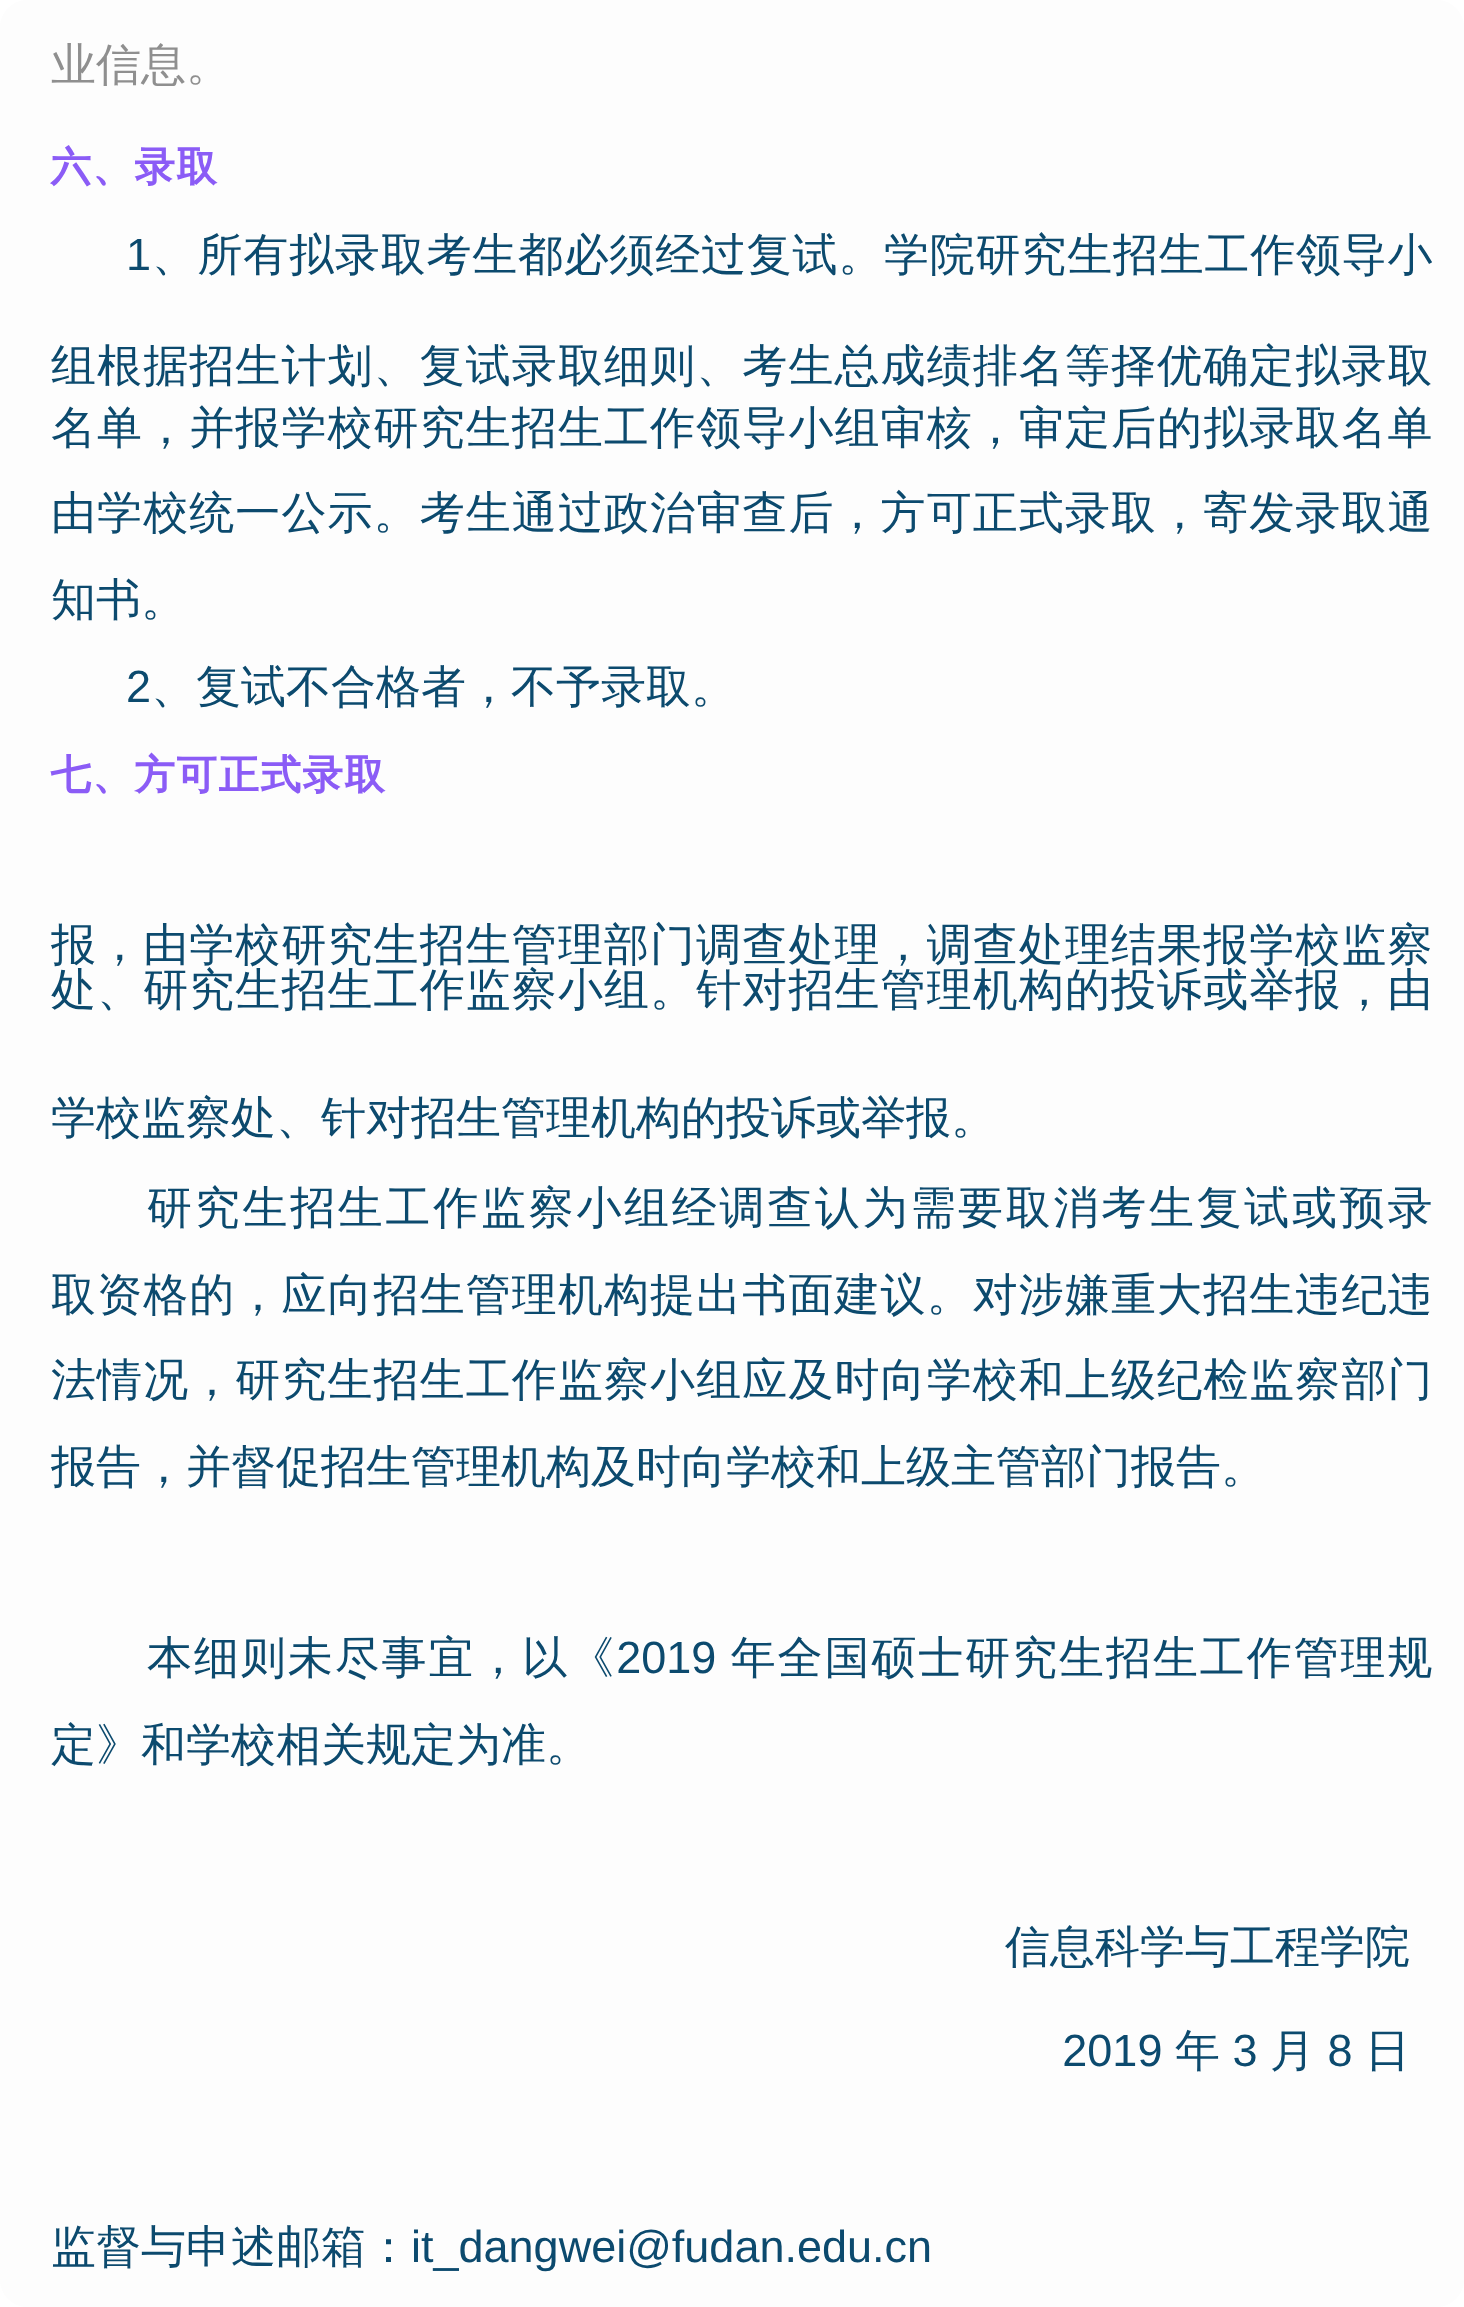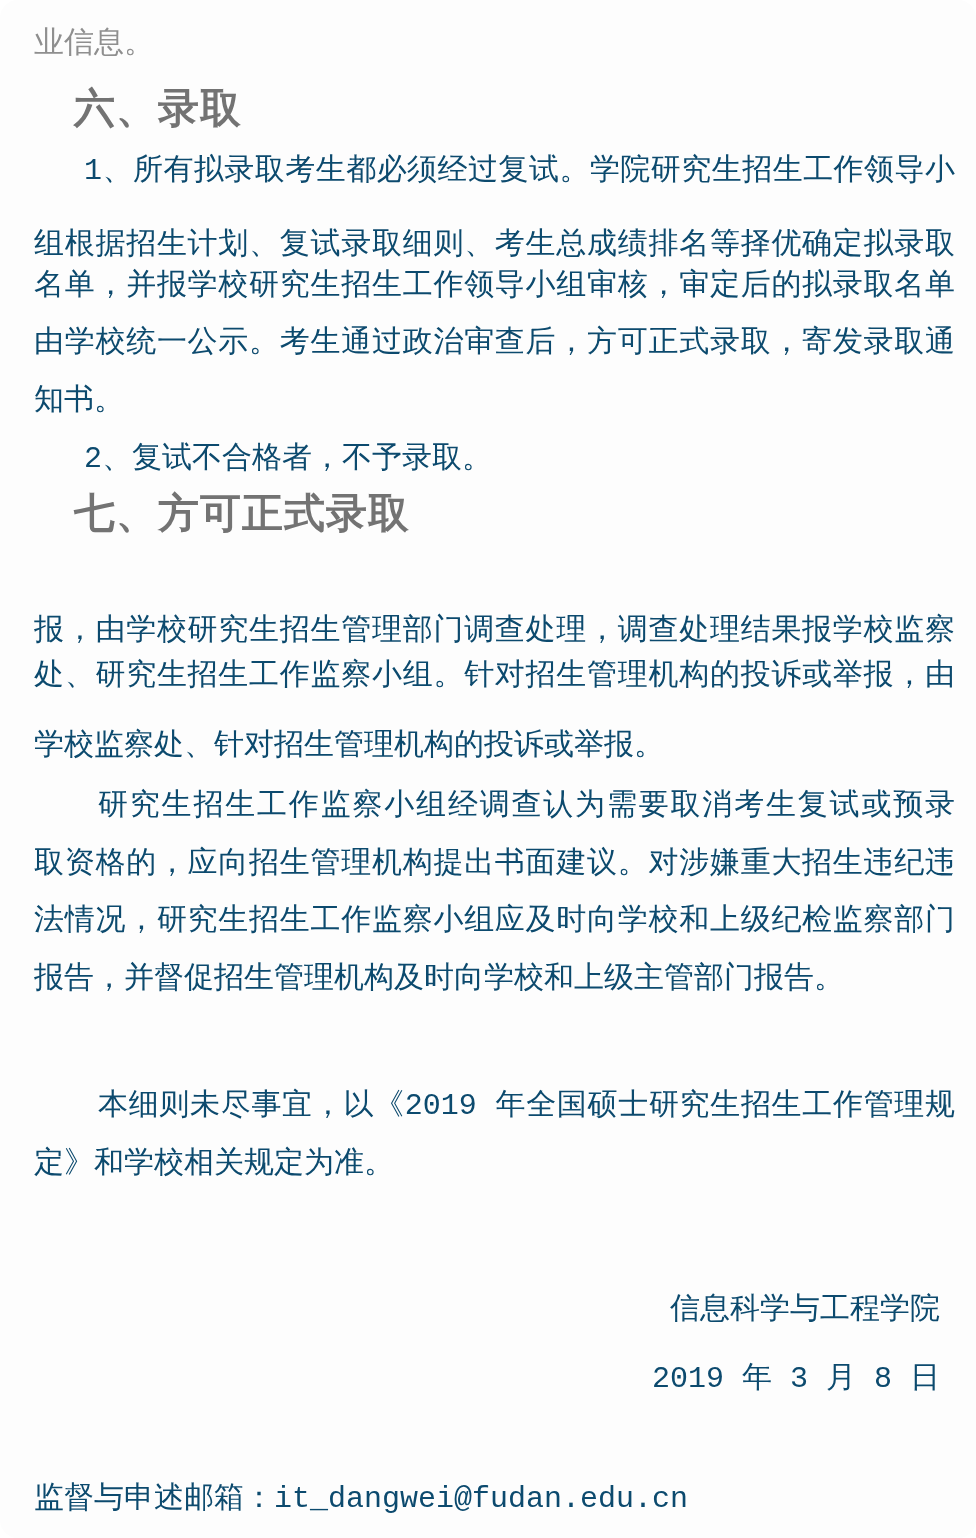--- a/index.html
+++ b/index.html
@@ -6,51 +6,49 @@
     margin: 0;
     padding: 0;
     background: #ffffff;
   }
   .page {
     position: relative;
     width: 976px;
     height: 1538px;
     background: #fdfdfd;
     overflow: hidden;
-    font-family: Liberation Mono, monospace;
+    font-family: Liberation Sans, sans-serif;
     border-radius: 18px;
   }
   .line {
     position: absolute;
     left: 34px;
     right: 21px;
     font-size: 30px;
     line-height: 42px;
     color: #0c4a6e;
     white-space: normal;
   }
   
   .fill {
     text-align: justify;
     text-align-last: justify;
   }
   .ind-num { text-indent: 50px; }   
   .ind-par { text-indent: 64px; }   
   .heading {
     font-weight: 700;
-    font-size: 41px;
-    color: #737373;
+    font-size: 27px;
+    color: #8b5cf6;
     letter-spacing: 1px;
-    margin-left: 40px;
   }
   .faded { color: #8f8f8f; }
   .right-line {
     text-align: right;
     padding-right: 15px;
-    margin-top: 11px;
   }
 </style>
 </head>
 <body>
 
 <div class="page">
 
   <div class="line faded" style="top:23px">业信息。</div>
 
   <div class="line heading" style="top:90px">六、录取</div>
@@ -59,21 +57,21 @@
   <div class="line fill" style="top:224px">组根据招生计划、复试录取细则、考生总成绩排名等择优确定拟录取</div>
   <div class="line fill" style="top:265px">名单，并报学校研究生招生工作领导小组审核，审定后的拟录取名单</div>
   <div class="line fill" style="top:322px">由学校统一公示。考生通过政治审查后，方可正式录取，寄发录取通</div>
   <div class="line" style="top:380px">知书。</div>
 
   <div class="line ind-num" style="top:438px">2、复试不合格者，不予录取。</div>
 
   <div class="line heading" style="top:495px">七、方可正式录取</div>
 
   <div class="line fill" style="top:610px">报，由学校研究生招生管理部门调查处理，调查处理结果报学校监察</div>
-  <div class="line fill" style="top:655px">处、研究生招生工作监察小组。针对招生管理机构的投诉或举报，由</div>
+  <div class="line fill" style="top:640px">处、研究生招生工作监察小组。针对招生管理机构的投诉或举报，由</div>
   <div class="line" style="top:725px">学校监察处、针对招生管理机构的投诉或举报。</div>
 
   <div class="line fill ind-par" style="top:785px">研究生招生工作监察小组经调查认为需要取消考生复试或预录</div>
   <div class="line fill" style="top:843px">取资格的，应向招生管理机构提出书面建议。对涉嫌重大招生违纪违</div>
   <div class="line fill" style="top:900px">法情况，研究生招生工作监察小组应及时向学校和上级纪检监察部门</div>
   <div class="line" style="top:958px">报告，并督促招生管理机构及时向学校和上级主管部门报告。</div>
 
   <div class="line fill ind-par" style="top:1085px">本细则未尽事宜，以《2019 年全国硕士研究生招生工作管理规</div>
   <div class="line" style="top:1143px">定》和学校相关规定为准。</div>
 

